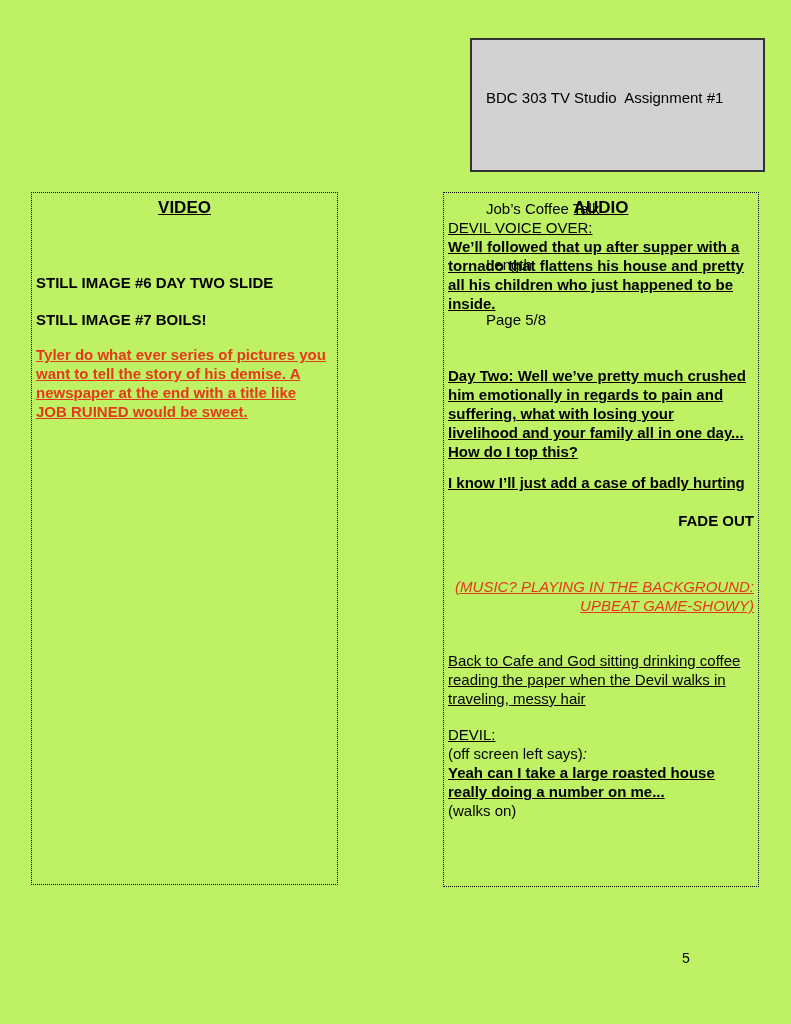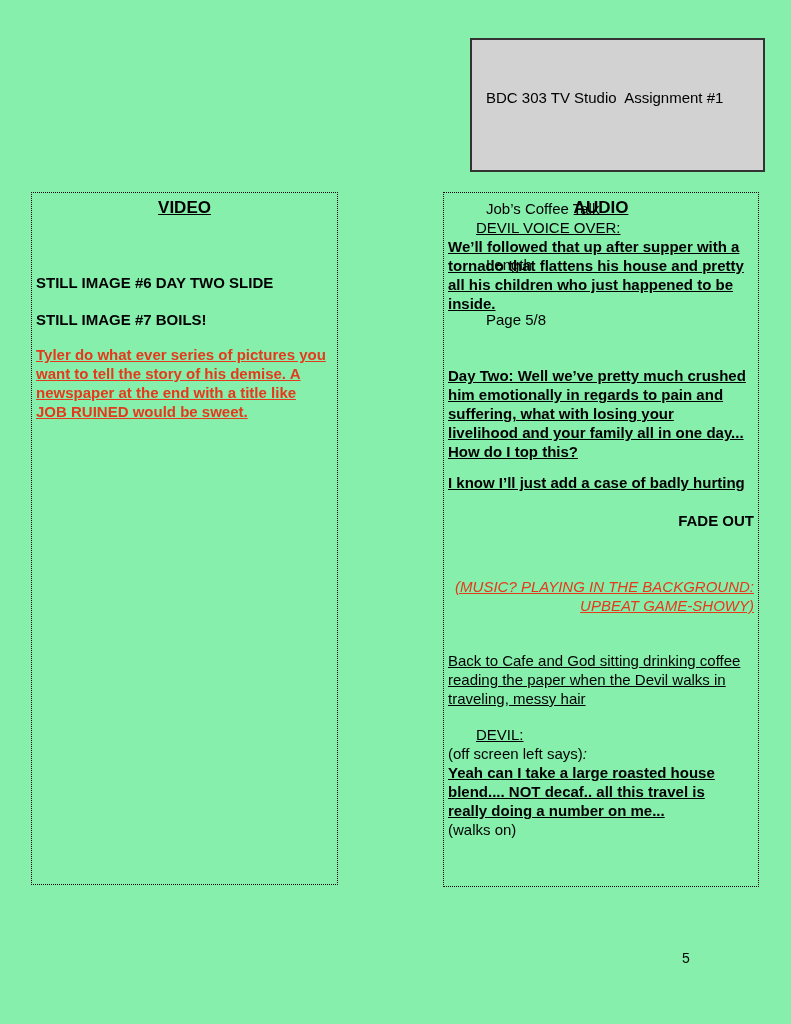--- a/index.html
+++ b/index.html
@@ -1,20 +1,20 @@
 <!DOCTYPE html>
 <html style="--accent-red: #e5391c; --header-gray: #d2d2d2;"><head>
 <meta charset="utf-8">
 <style>
   html, body { margin: 0; padding: 0; background: #ffffff; }
   .page {
     position: relative;
     width: 791px;
     height: 1024px;
-    background: #86efac;
+    background: #bef264;
     font-family: "Liberation Sans", "DejaVu Sans", sans-serif;
     color: #000000;
     overflow: hidden;
   }
 
   
   .header-box {
     position: absolute;
     left: 470px; top: 38px;
     width: 295px; height: 134px;
@@ -45,21 +45,21 @@
     text-align: center;
     font-weight: bold;
     font-size: 17px;
     line-height: 21px;
     text-decoration: underline;
   }
 
   .bold { font-weight: bold; }
   .italic { font-style: italic; }
   .center { text-align: right; }
-  .underline { text-decoration: underline; margin-left: 28px; }
+  .underline { text-decoration: underline; }
   .red { color: var(--accent-red, #e5391c); }
   .nowrap { white-space: nowrap; }
   .lines > div { white-space: nowrap; text-decoration: underline; }
   .lines.center > div { white-space: nowrap; }
 
   
   .v-still-1 { margin-top: 55px; }
   .v-still-2 { margin-top: 18px; }
   .v-note    { margin-top: 16px; }
 
@@ -128,21 +128,20 @@
       </div>
     <div class="lines gap-e">
         <div>Back to Cafe and God sitting drinking coffee</div>
         <div>reading the paper when the Devil walks in</div>
         <div>traveling, messy hair</div>
       </div>
     <div class="underline nowrap gap-f">DEVIL:</div>
     <div class="nowrap"><span>(off screen left says)</span><span class="italic">:</span></div>
     <div class="bold lines">
         <div>Yeah can I take a large roasted house</div>
-        <div>blend.... NOT decaf.. all this travel is</div>
         <div>really doing a number on me...</div>
       </div>
     <div class="nowrap">(walks on)</div>
   </div>
 
   <div class="page-number">5</div>
 
 </div>
 
 </body></html>

